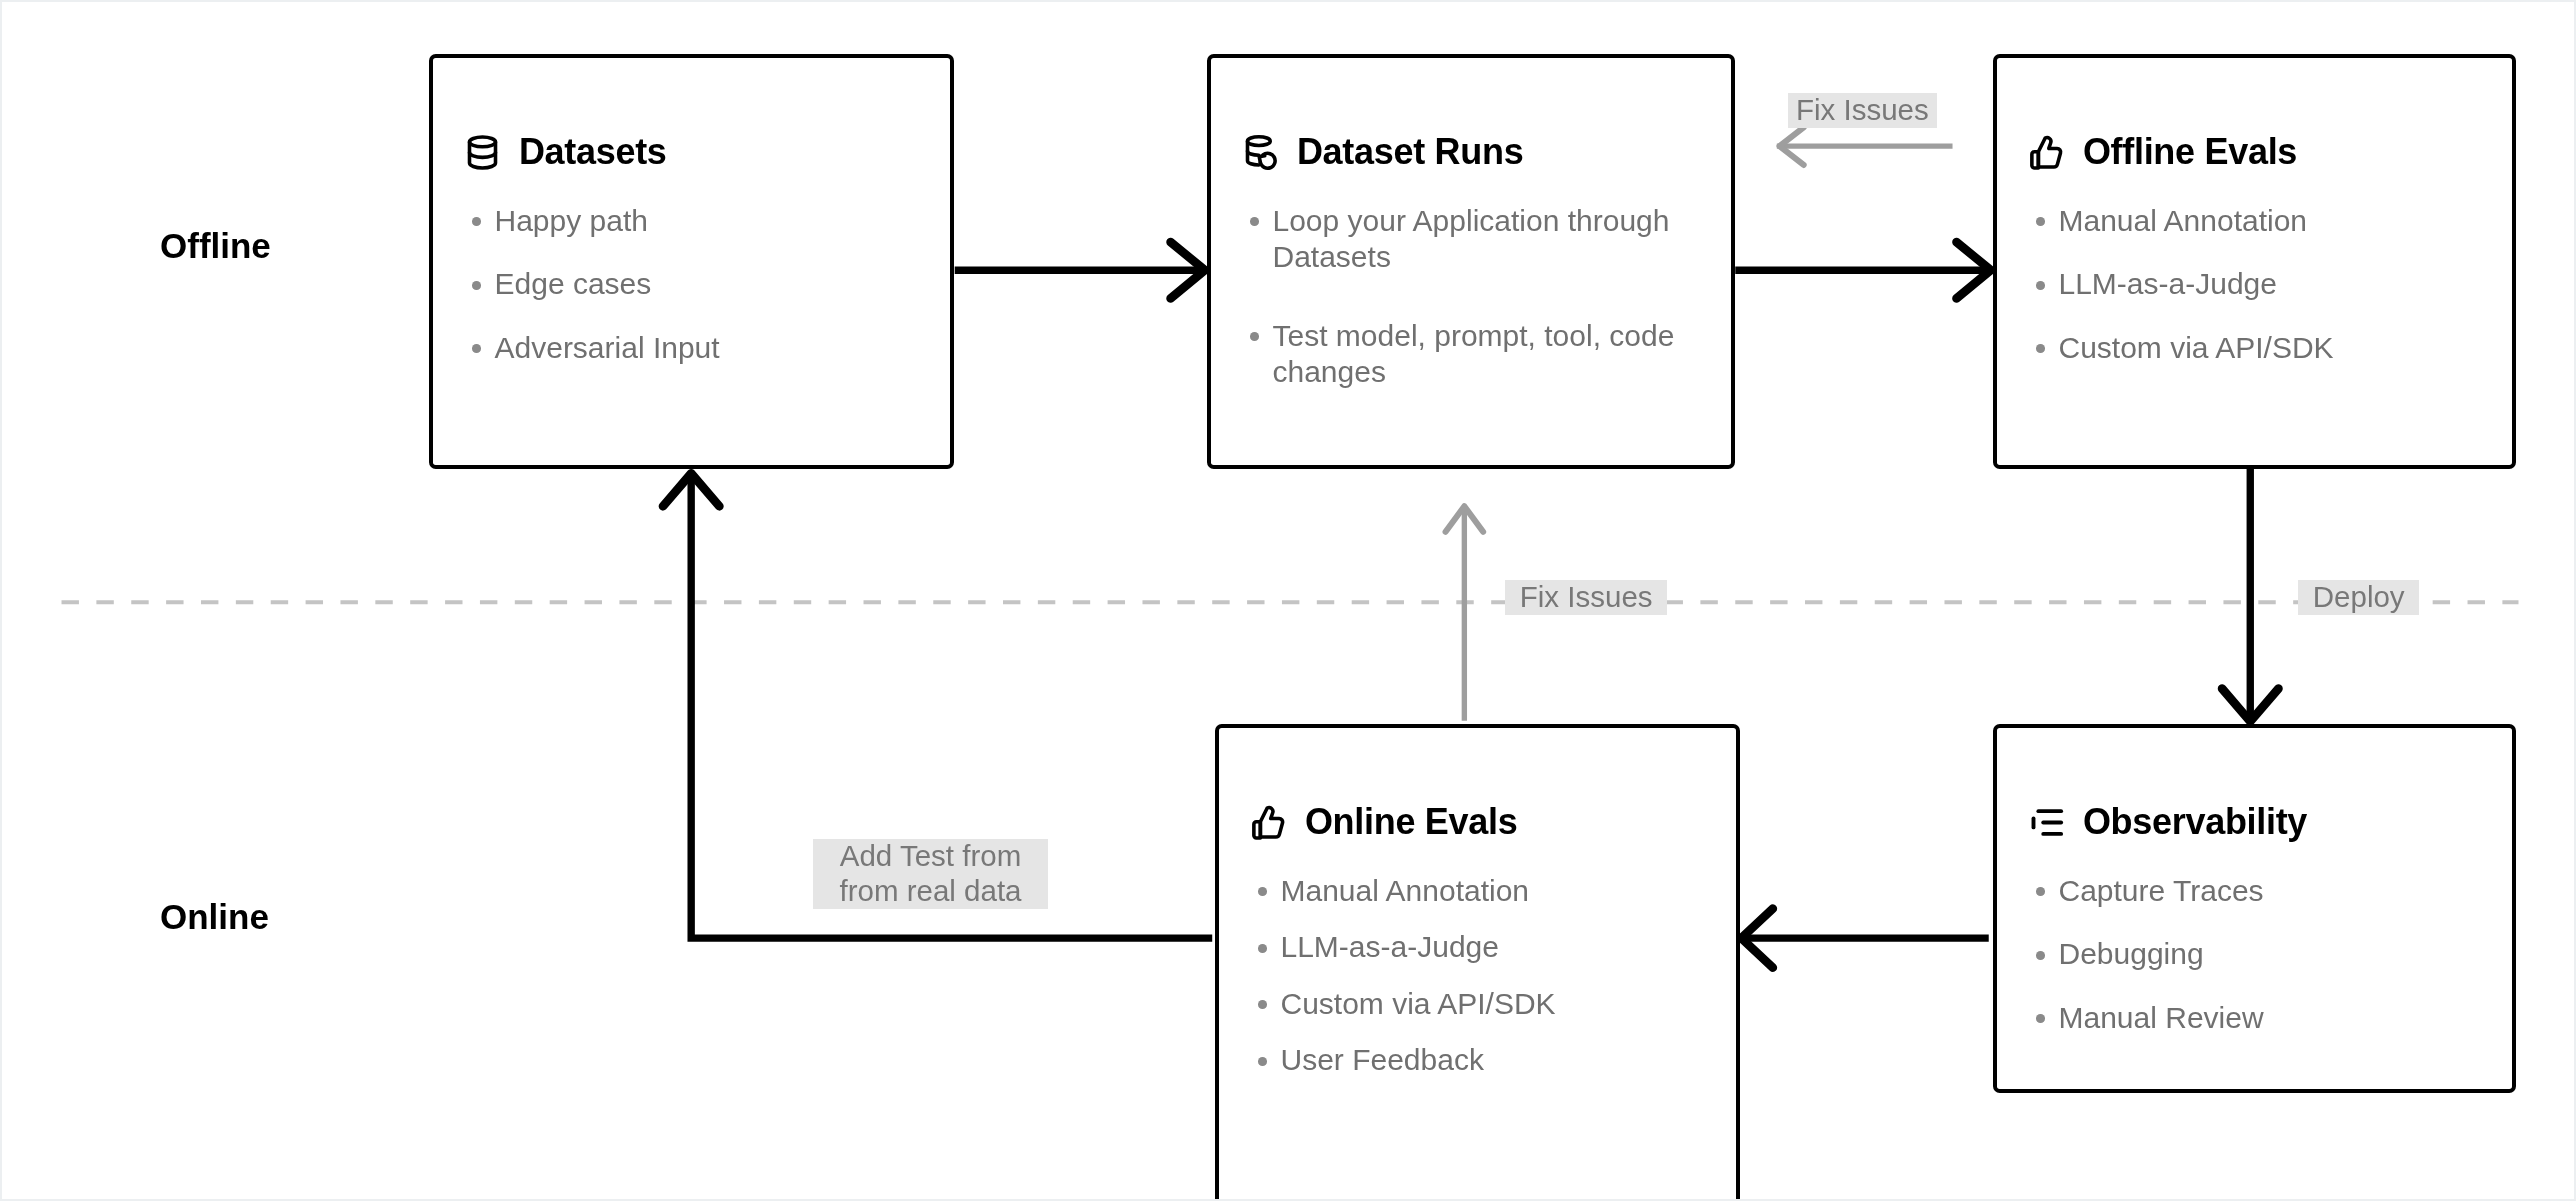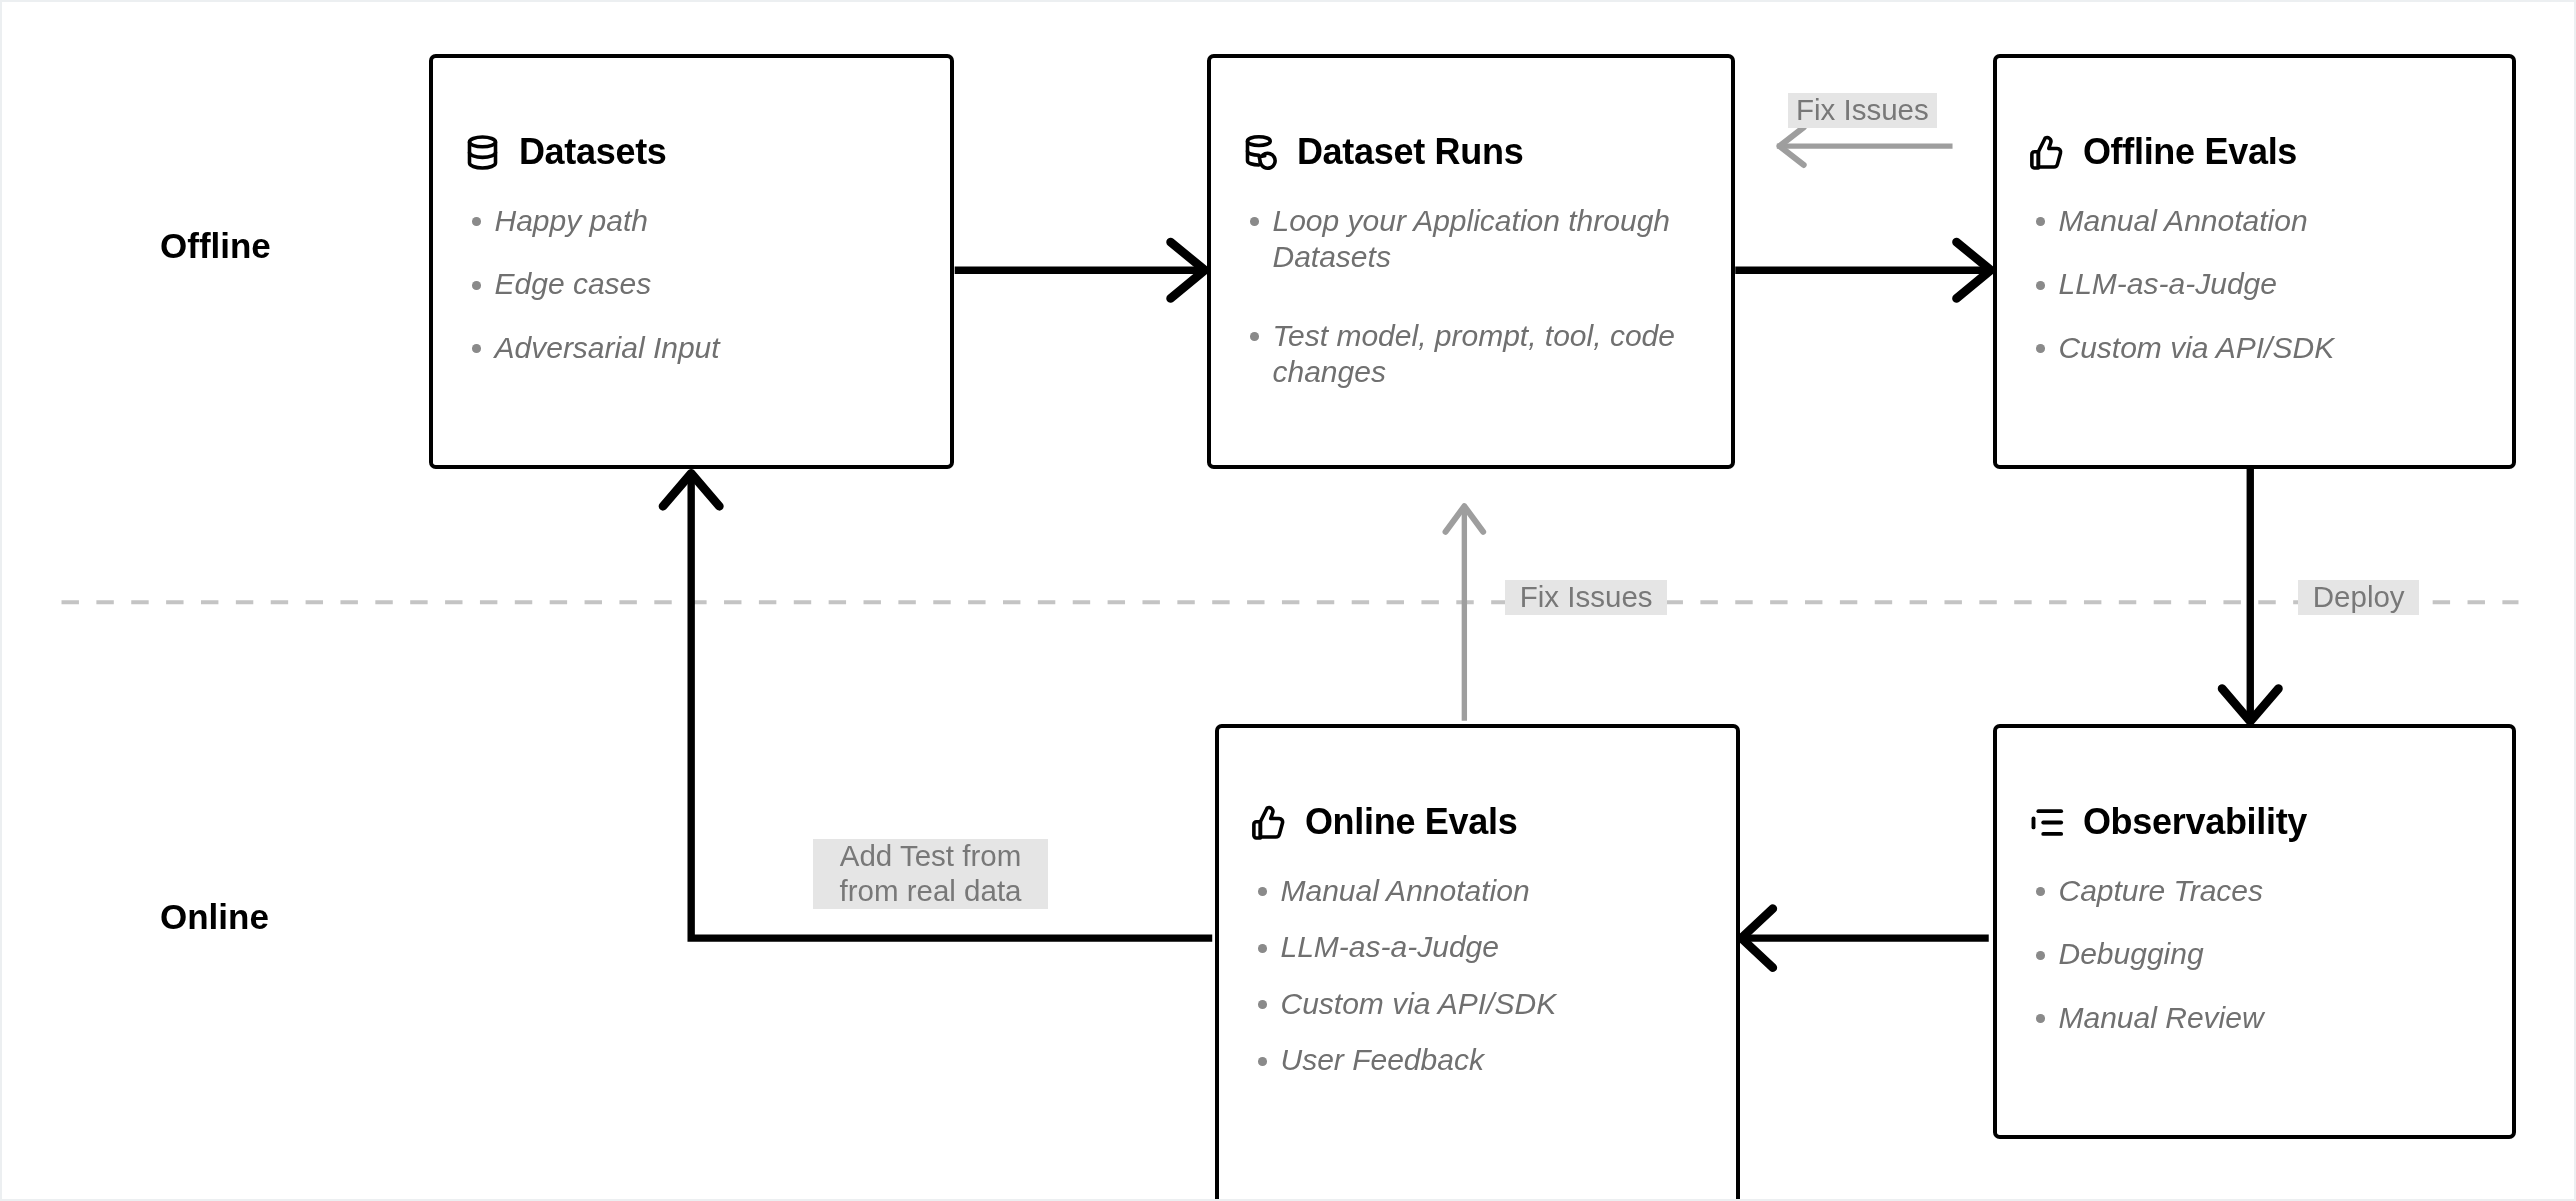--- a/index.html
+++ b/index.html
@@ -56,21 +56,20 @@
     font-weight: bold;
     color: #000000;
     letter-spacing: -0.3px;
     line-height: 1;
     white-space: nowrap;
   }
   .bullets {
     list-style: none;
     margin: 0;
     padding: 0;
-    font-style: italic;
   }
   .bullets li {
     position: relative;
     padding-left: 32px;
     font-size: 30px;
     line-height: 1.22;
     color: #707070;
     margin-bottom: 27px;
   }
   .bullets li:last-child { margin-bottom: 0; }
@@ -84,21 +83,21 @@
     background: #8a8a8a;
   }
   .bullets.tight li { margin-bottom: 20px; }
   .bullets.loose li { margin-bottom: 42px; }
 
   
   #node-datasets      { left: 427px;  top: 52px;   width: 525px;  height: 415px; }
   #node-dataset-runs  { left: 1205px; top: 52px;   width: 528px;  height: 415px; }
   #node-offline-evals { left: 1991px; top: 52px;   width: 523px;  height: 415px; }
   #node-online-evals  { left: 1213px; top: 722px; width: 525px;  height: 481px; }
-  #node-observability { left: 1991px; top: 722px; width: 523px;  height: 415px; }
+  #node-observability { left: 1991px; top: 722px; width: 523px;  height: 369px; }
 
   
   .stage-label {
     position: absolute;
     font-size: 35px;
     font-weight: bold;
     color: #000000;
     z-index: 3;
     white-space: nowrap;
   }

